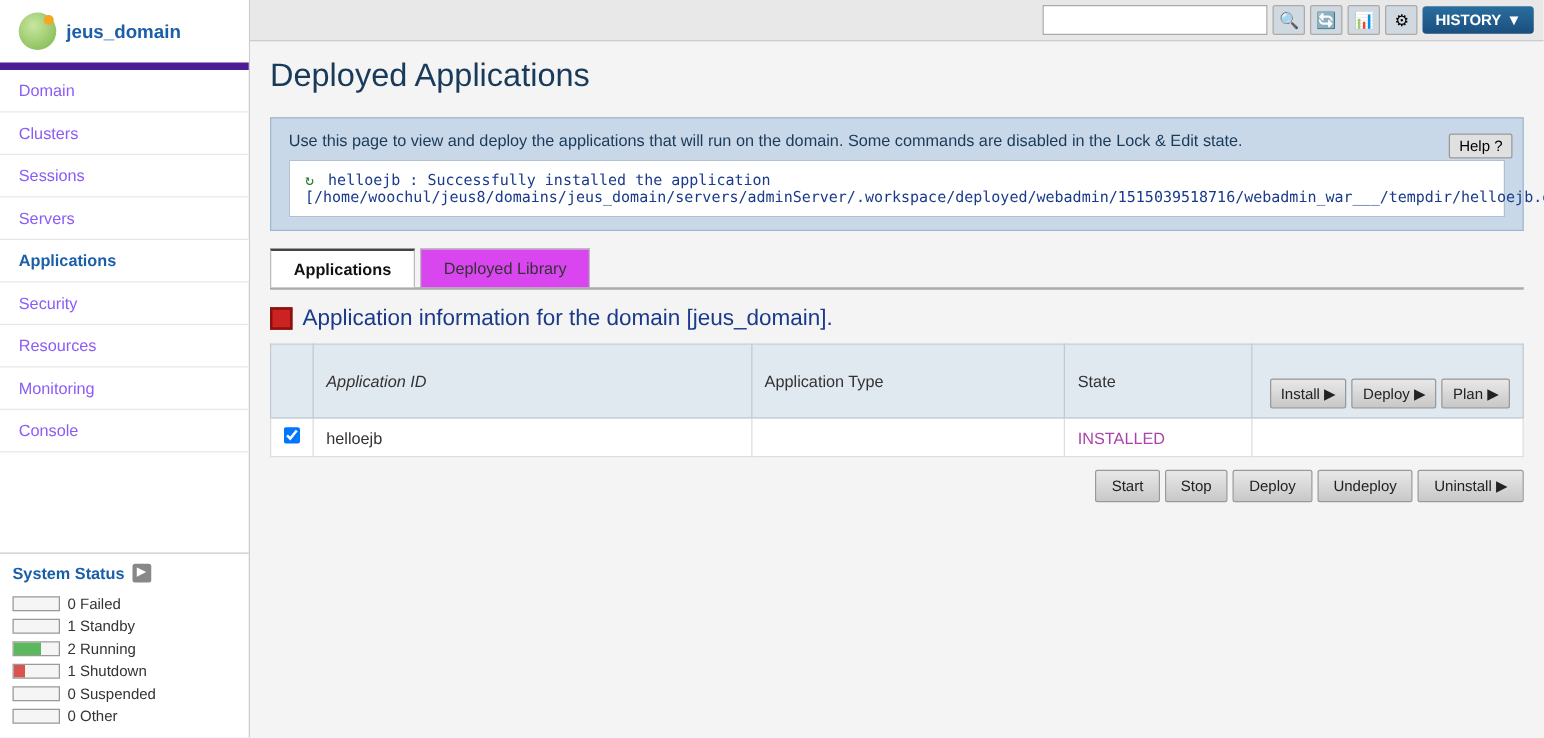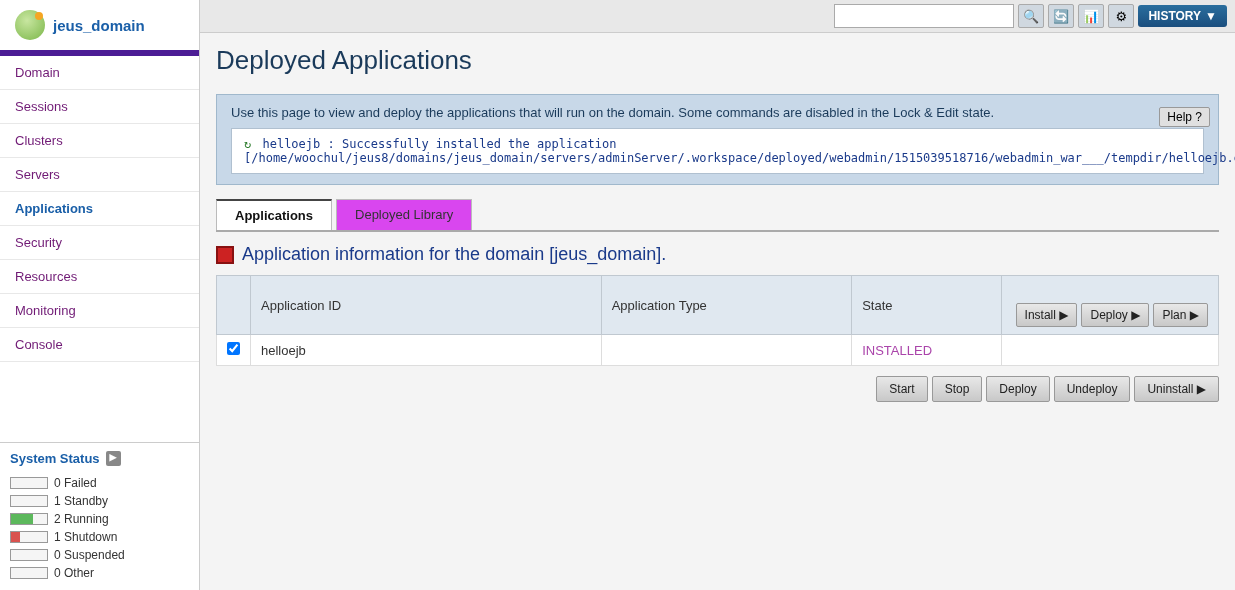--- a/index.html
+++ b/index.html
@@ -34,21 +34,21 @@
     }
     .domain-icon-dot {
       width: 8px; height: 8px;
       border-radius: 50%;
       background: #f5a623;
       position: absolute;
       top: 2px; right: 2px;
     }
     .sidebar-nav-item {
       padding: 9px 15px;
-      color: #701a75;
+      color: #8b5cf6;
       cursor: pointer;
       border-bottom: 1px solid #e8e8e8;
       font-size: 13px;
     }
     .sidebar-nav-item.active {
       color: #1a5fa8;
       font-weight: bold;
       background: #fff;
     }
 
@@ -287,39 +287,39 @@
       background: linear-gradient(to bottom, #e8e8e8, #c8c8c8);
       border: 1px solid #999;
       padding: 5px 12px;
       font-size: 12px;
       cursor: pointer;
       border-radius: 2px;
       color: #222;
     }
 
     .checkbox-cell { width: 30px; text-align: center; }
-    .col-appid { width: 35%; }
+    .col-appid { width: 35%; font-style: italic; }
     .col-apptype { width: 25%; }
     .col-state { width: 15%; }
   </style>
 </head>
 <body>
 
 <div class="sidebar">
   <div class="sidebar-domain">
     <div class="domain-icon-circle">
       <div class="domain-icon-dot"></div>
     </div>
     <span>jeus_domain</span>
   </div>
 
   <div id="nav-items-container">
       <div class="sidebar-nav-item">Domain</div>
+      <div class="sidebar-nav-item">Clusters</div>
       <div class="sidebar-nav-item">Sessions</div>
-      <div class="sidebar-nav-item">Clusters</div>
       <div class="sidebar-nav-item">Servers</div>
       <div class="sidebar-nav-item active">Applications</div>
       <div class="sidebar-nav-item">Security</div>
       <div class="sidebar-nav-item">Resources</div>
       <div class="sidebar-nav-item">Monitoring</div>
       <div class="sidebar-nav-item">Console</div>
     </div>
 
   <div class="system-status">
     <div class="system-status-title">

